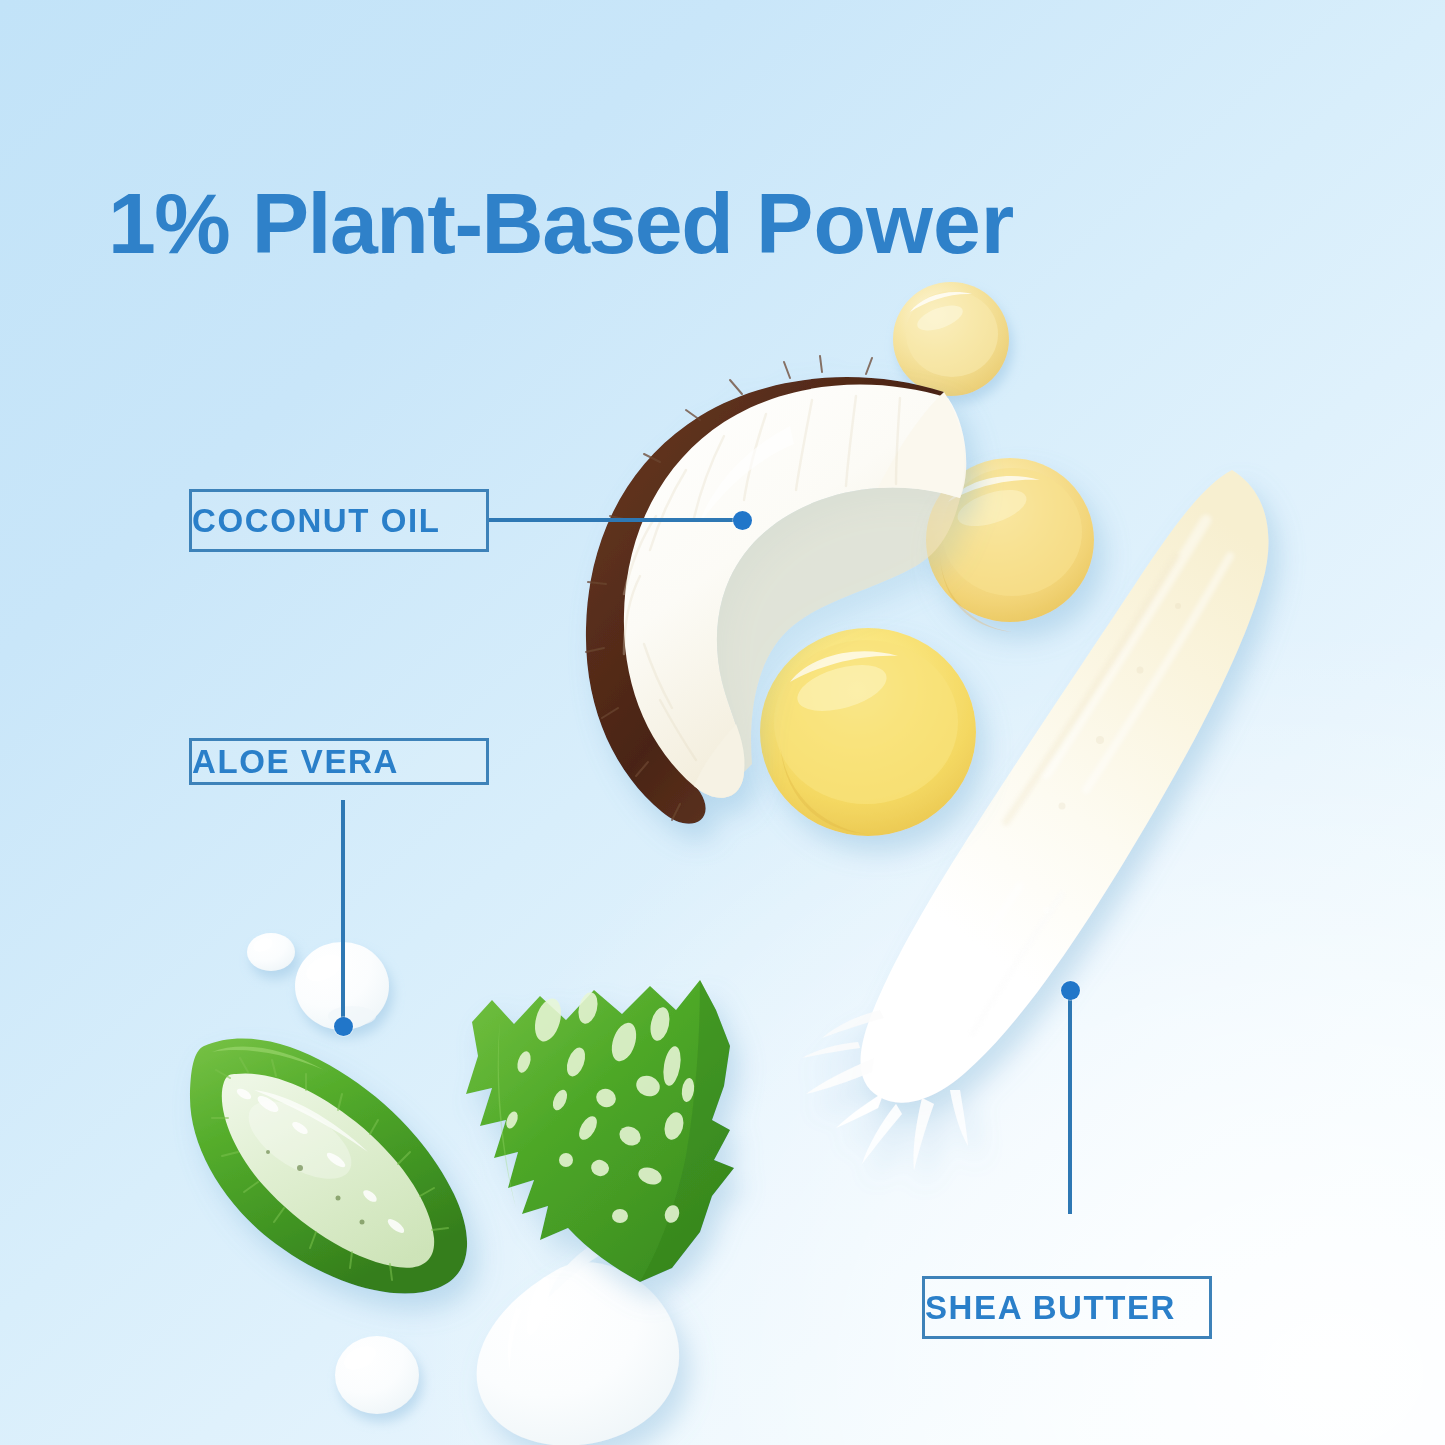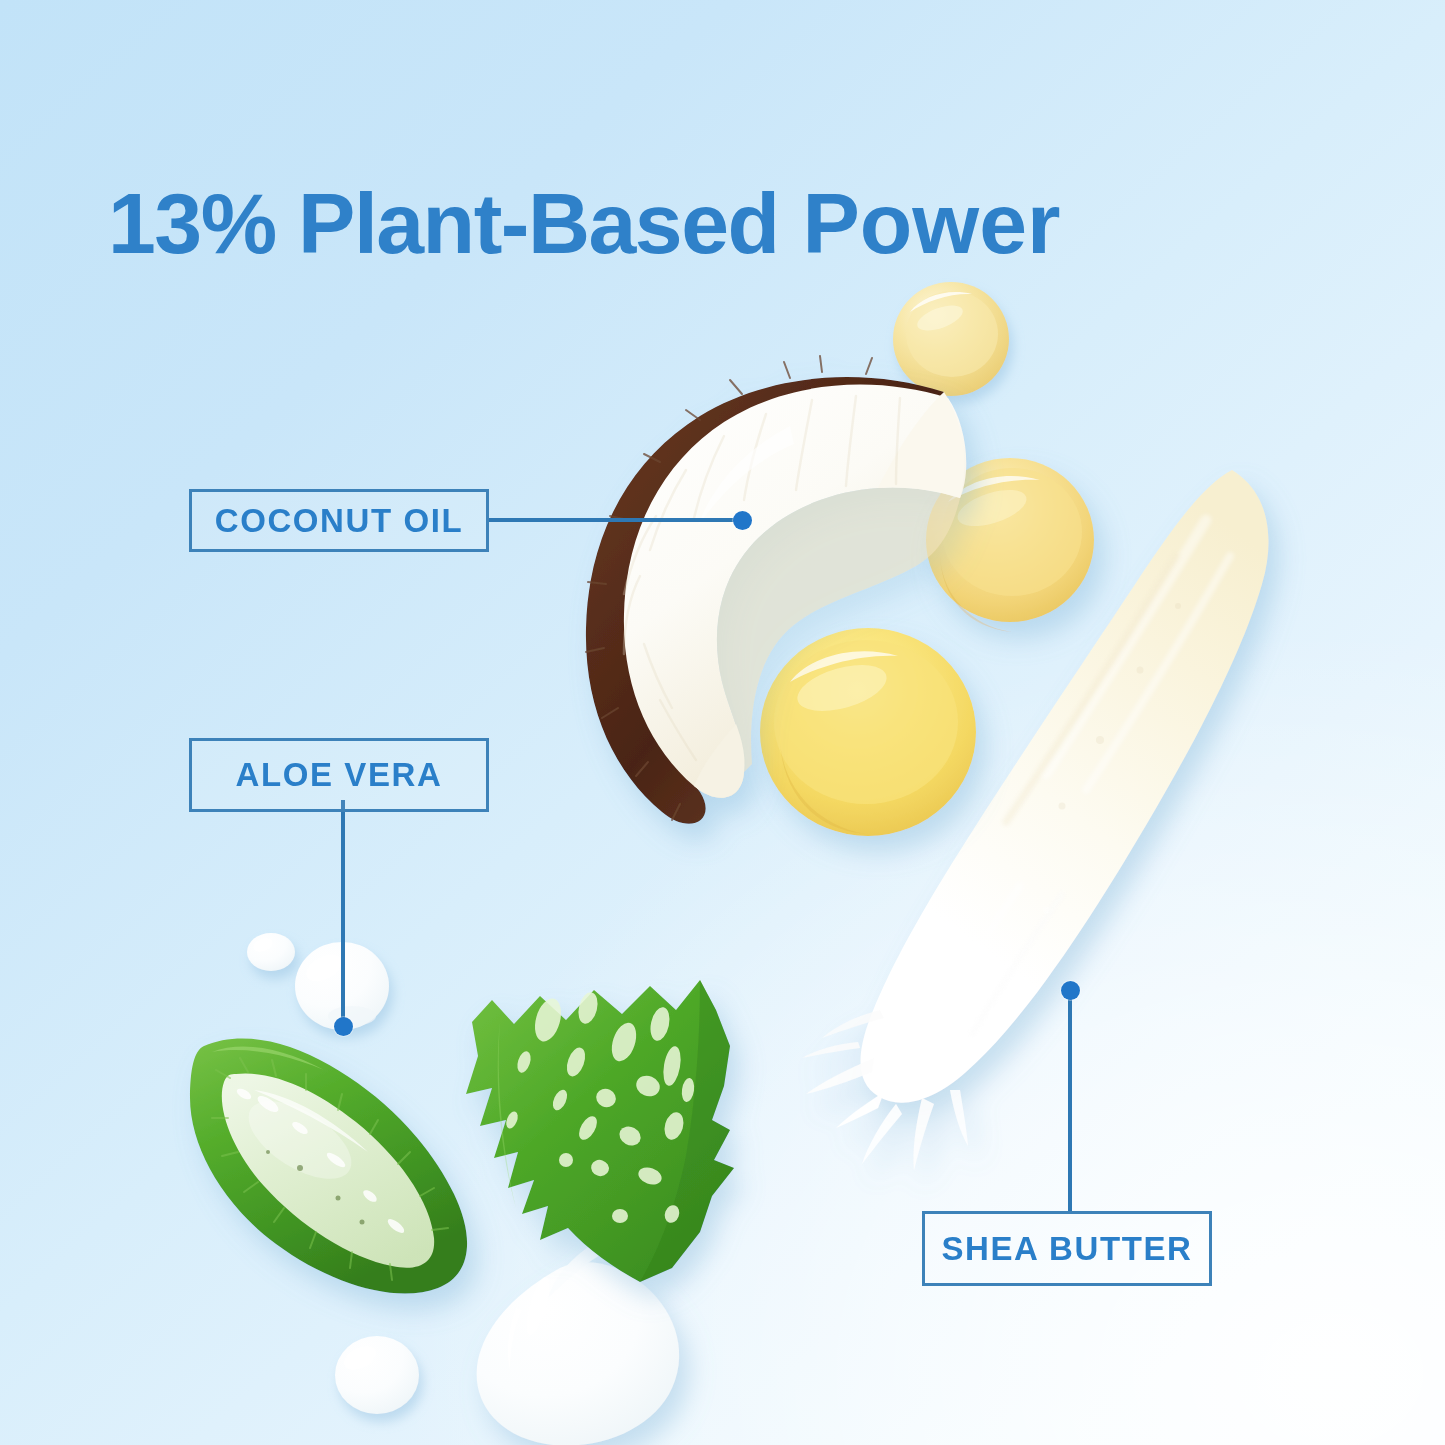--- a/index.html
+++ b/index.html
@@ -33,32 +33,31 @@
   #title .light  { font-weight: 700; letter-spacing: 0px; }
 
   
   .callout {
     position: absolute;
     box-sizing: border-box;
     border: 3px solid #3d82b9;
     background: rgba(255,255,255,0.10);
     display: flex;
     align-items: center;
-    justify-content: center;
   }
   .callout .txt {
     color: #2a7fc9;
     font-weight: 700;
     font-size: 33px;
     letter-spacing: 1.6px;
     white-space: nowrap;
   }
   #callout-coconut { left: 189px;  top: 489px;  width: 300px; height: 63px; }
-  #callout-aloe    { left: 189px;  top: 738px;  width: 300px; height: 74px; }
-  #callout-shea    { left: 922px;  top: 1211px; width: 290px; height: 75px; }
+  #callout-aloe    { left: 189px;  top: 738px;  width: 300px; height: 47px; }
+  #callout-shea    { left: 922px;  top: 1276px; width: 290px; height: 63px; }
 
   
   .leader-line { position: absolute; background: #2e78b4; }
   .leader-dot {
     position: absolute;
     width: 19px; height: 19px;
     border-radius: 50%;
     background: #2176c9;
     box-shadow: 0 0 0 1px rgba(255,255,255,0.35);
   }
@@ -423,21 +422,21 @@
             <path d="M352 1252 L350 1268"></path>
           <path d="M390 1264 L392 1280"></path>
         </g>
 
         <path d="M212 1052 C242 1040 284 1048 324 1070 C286 1054 246 1046 212 1052 Z" fill="#a6dd78" opacity="0.55"></path>
       </g>
     </svg>
   </div>
 
   <h1 id="title">
-    <span class="strong">13% Plant-Based</span><span class="light"> Power</span>
+    <span class="strong">1% Plant-Based</span><span class="light"> Power</span>
   </h1>
 
   <div class="leader-line" id="line-coconut"></div>
   <div class="leader-dot" id="dot-coconut"></div>
 
   <div class="leader-line" id="line-aloe"></div>
   <div class="leader-dot" id="dot-aloe"></div>
 
   <div class="leader-line" id="line-shea"></div>
   <div class="leader-dot" id="dot-shea"></div>

